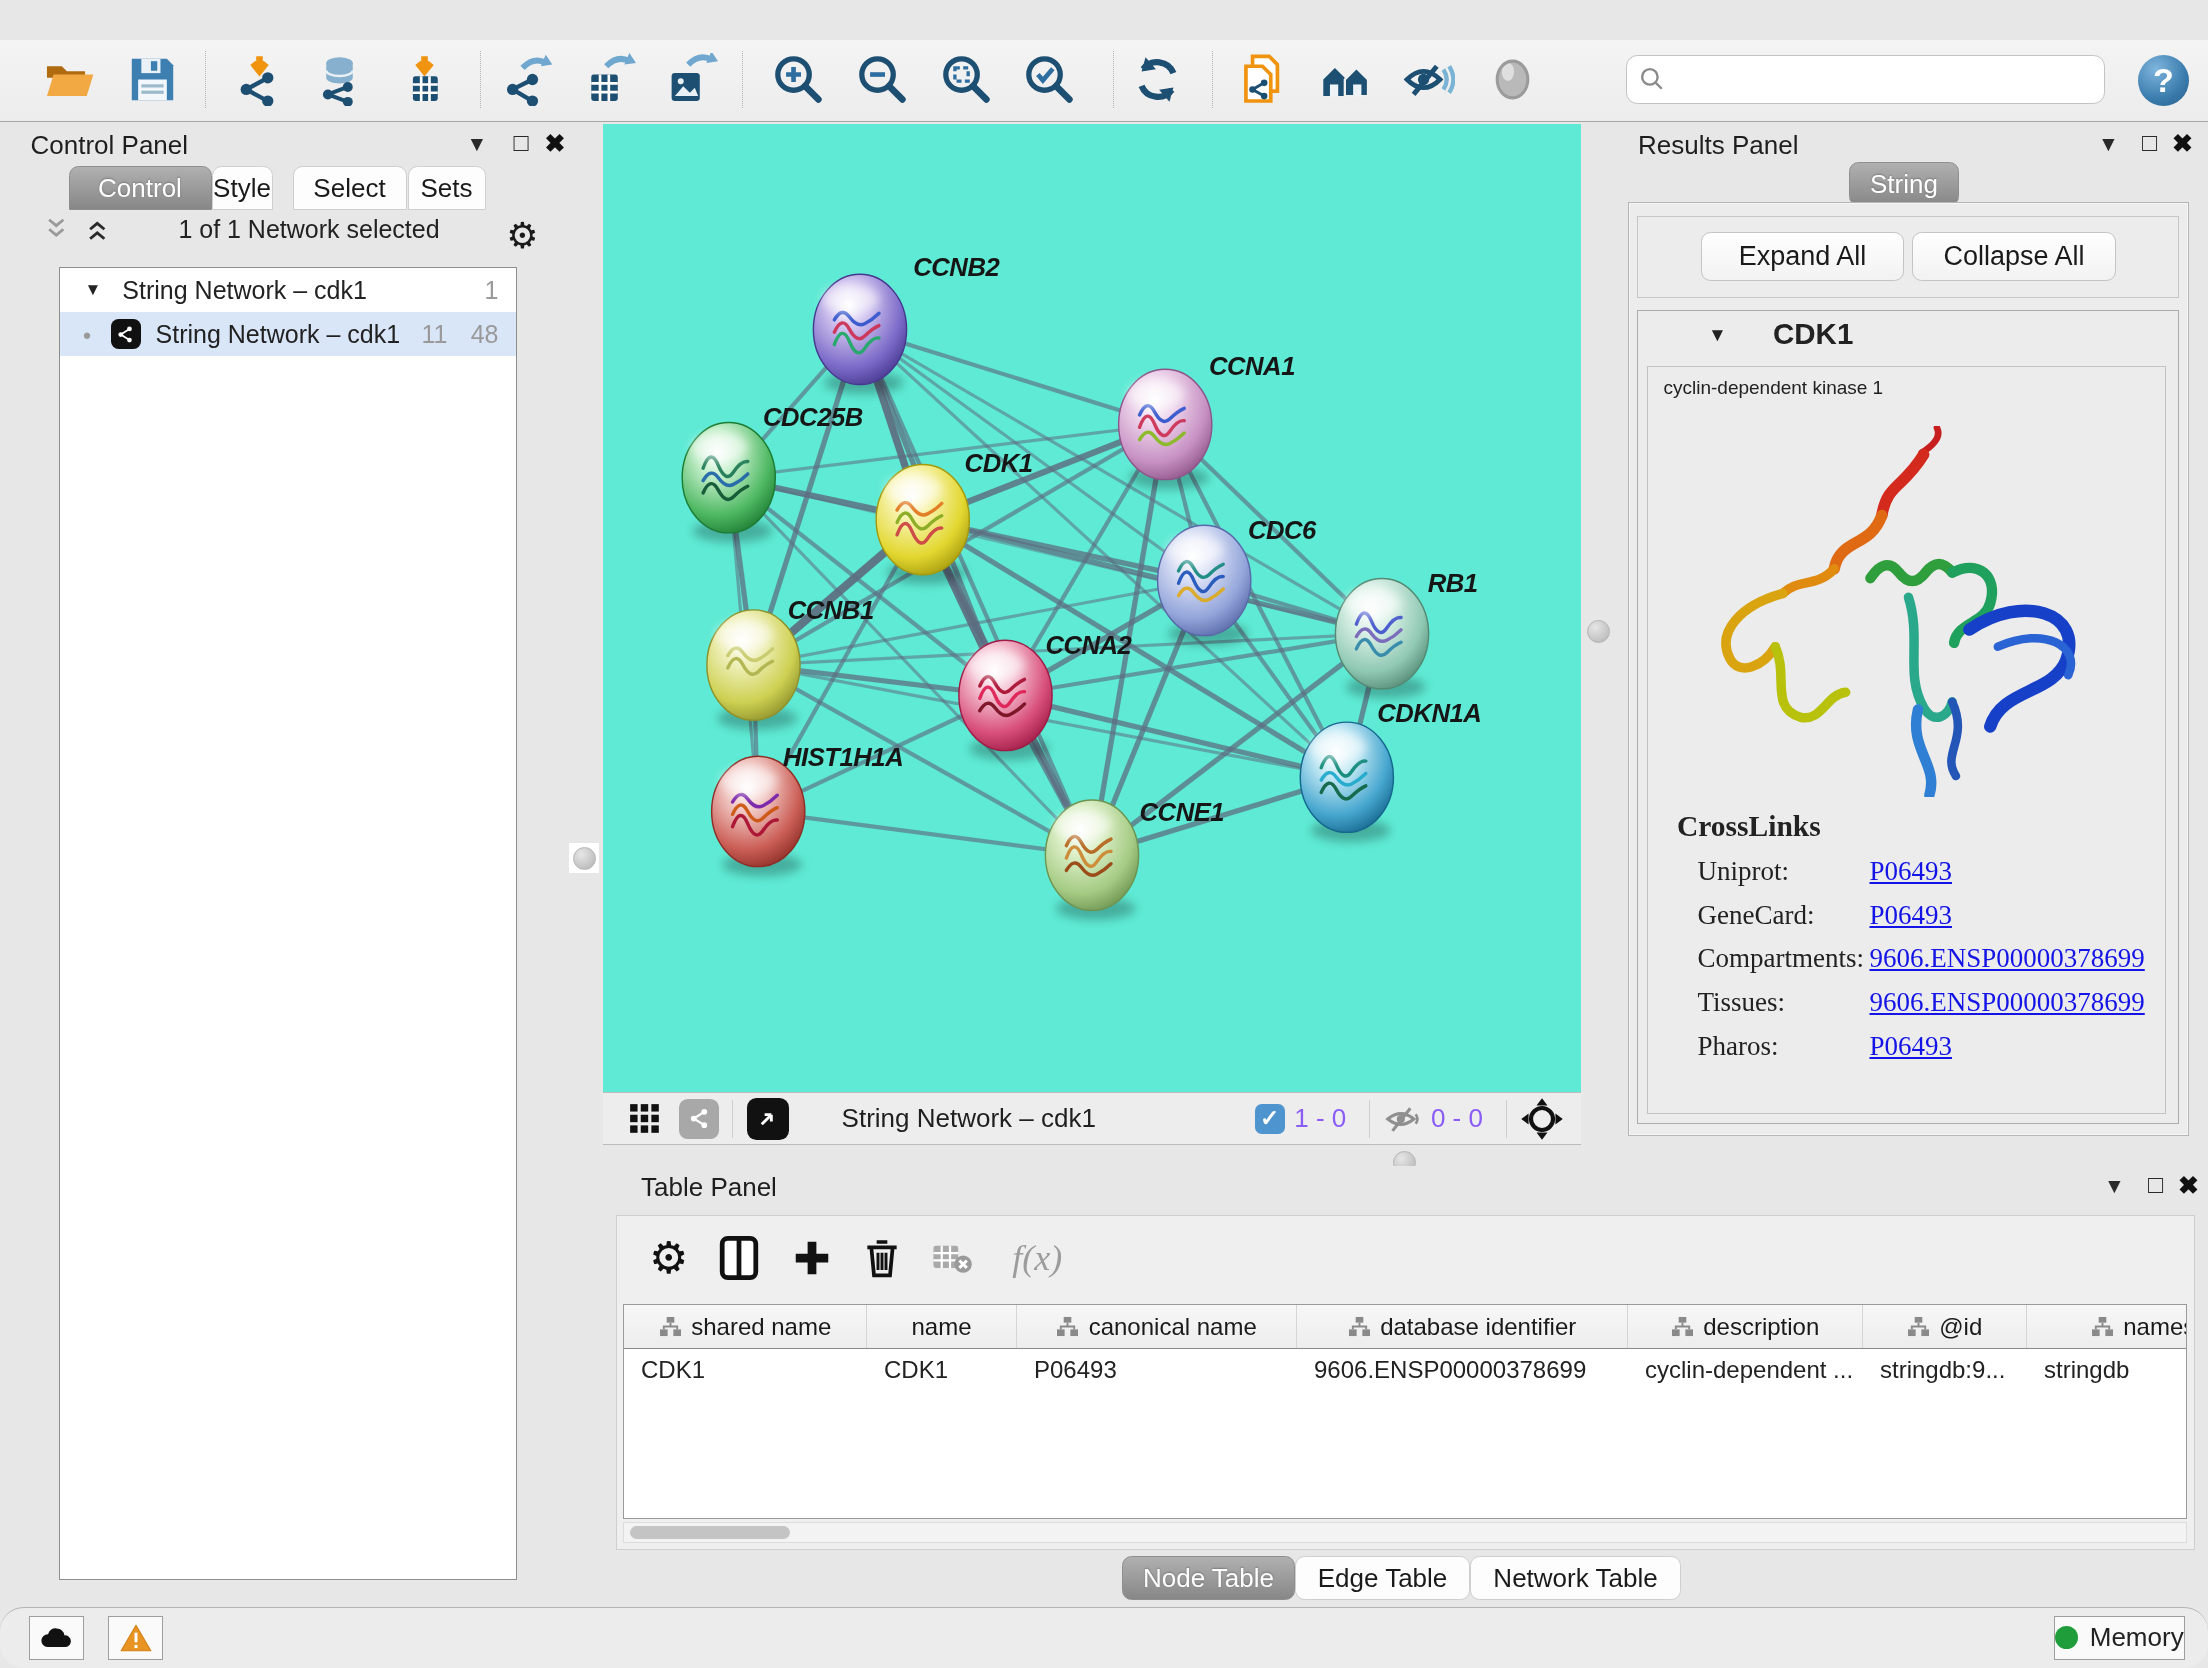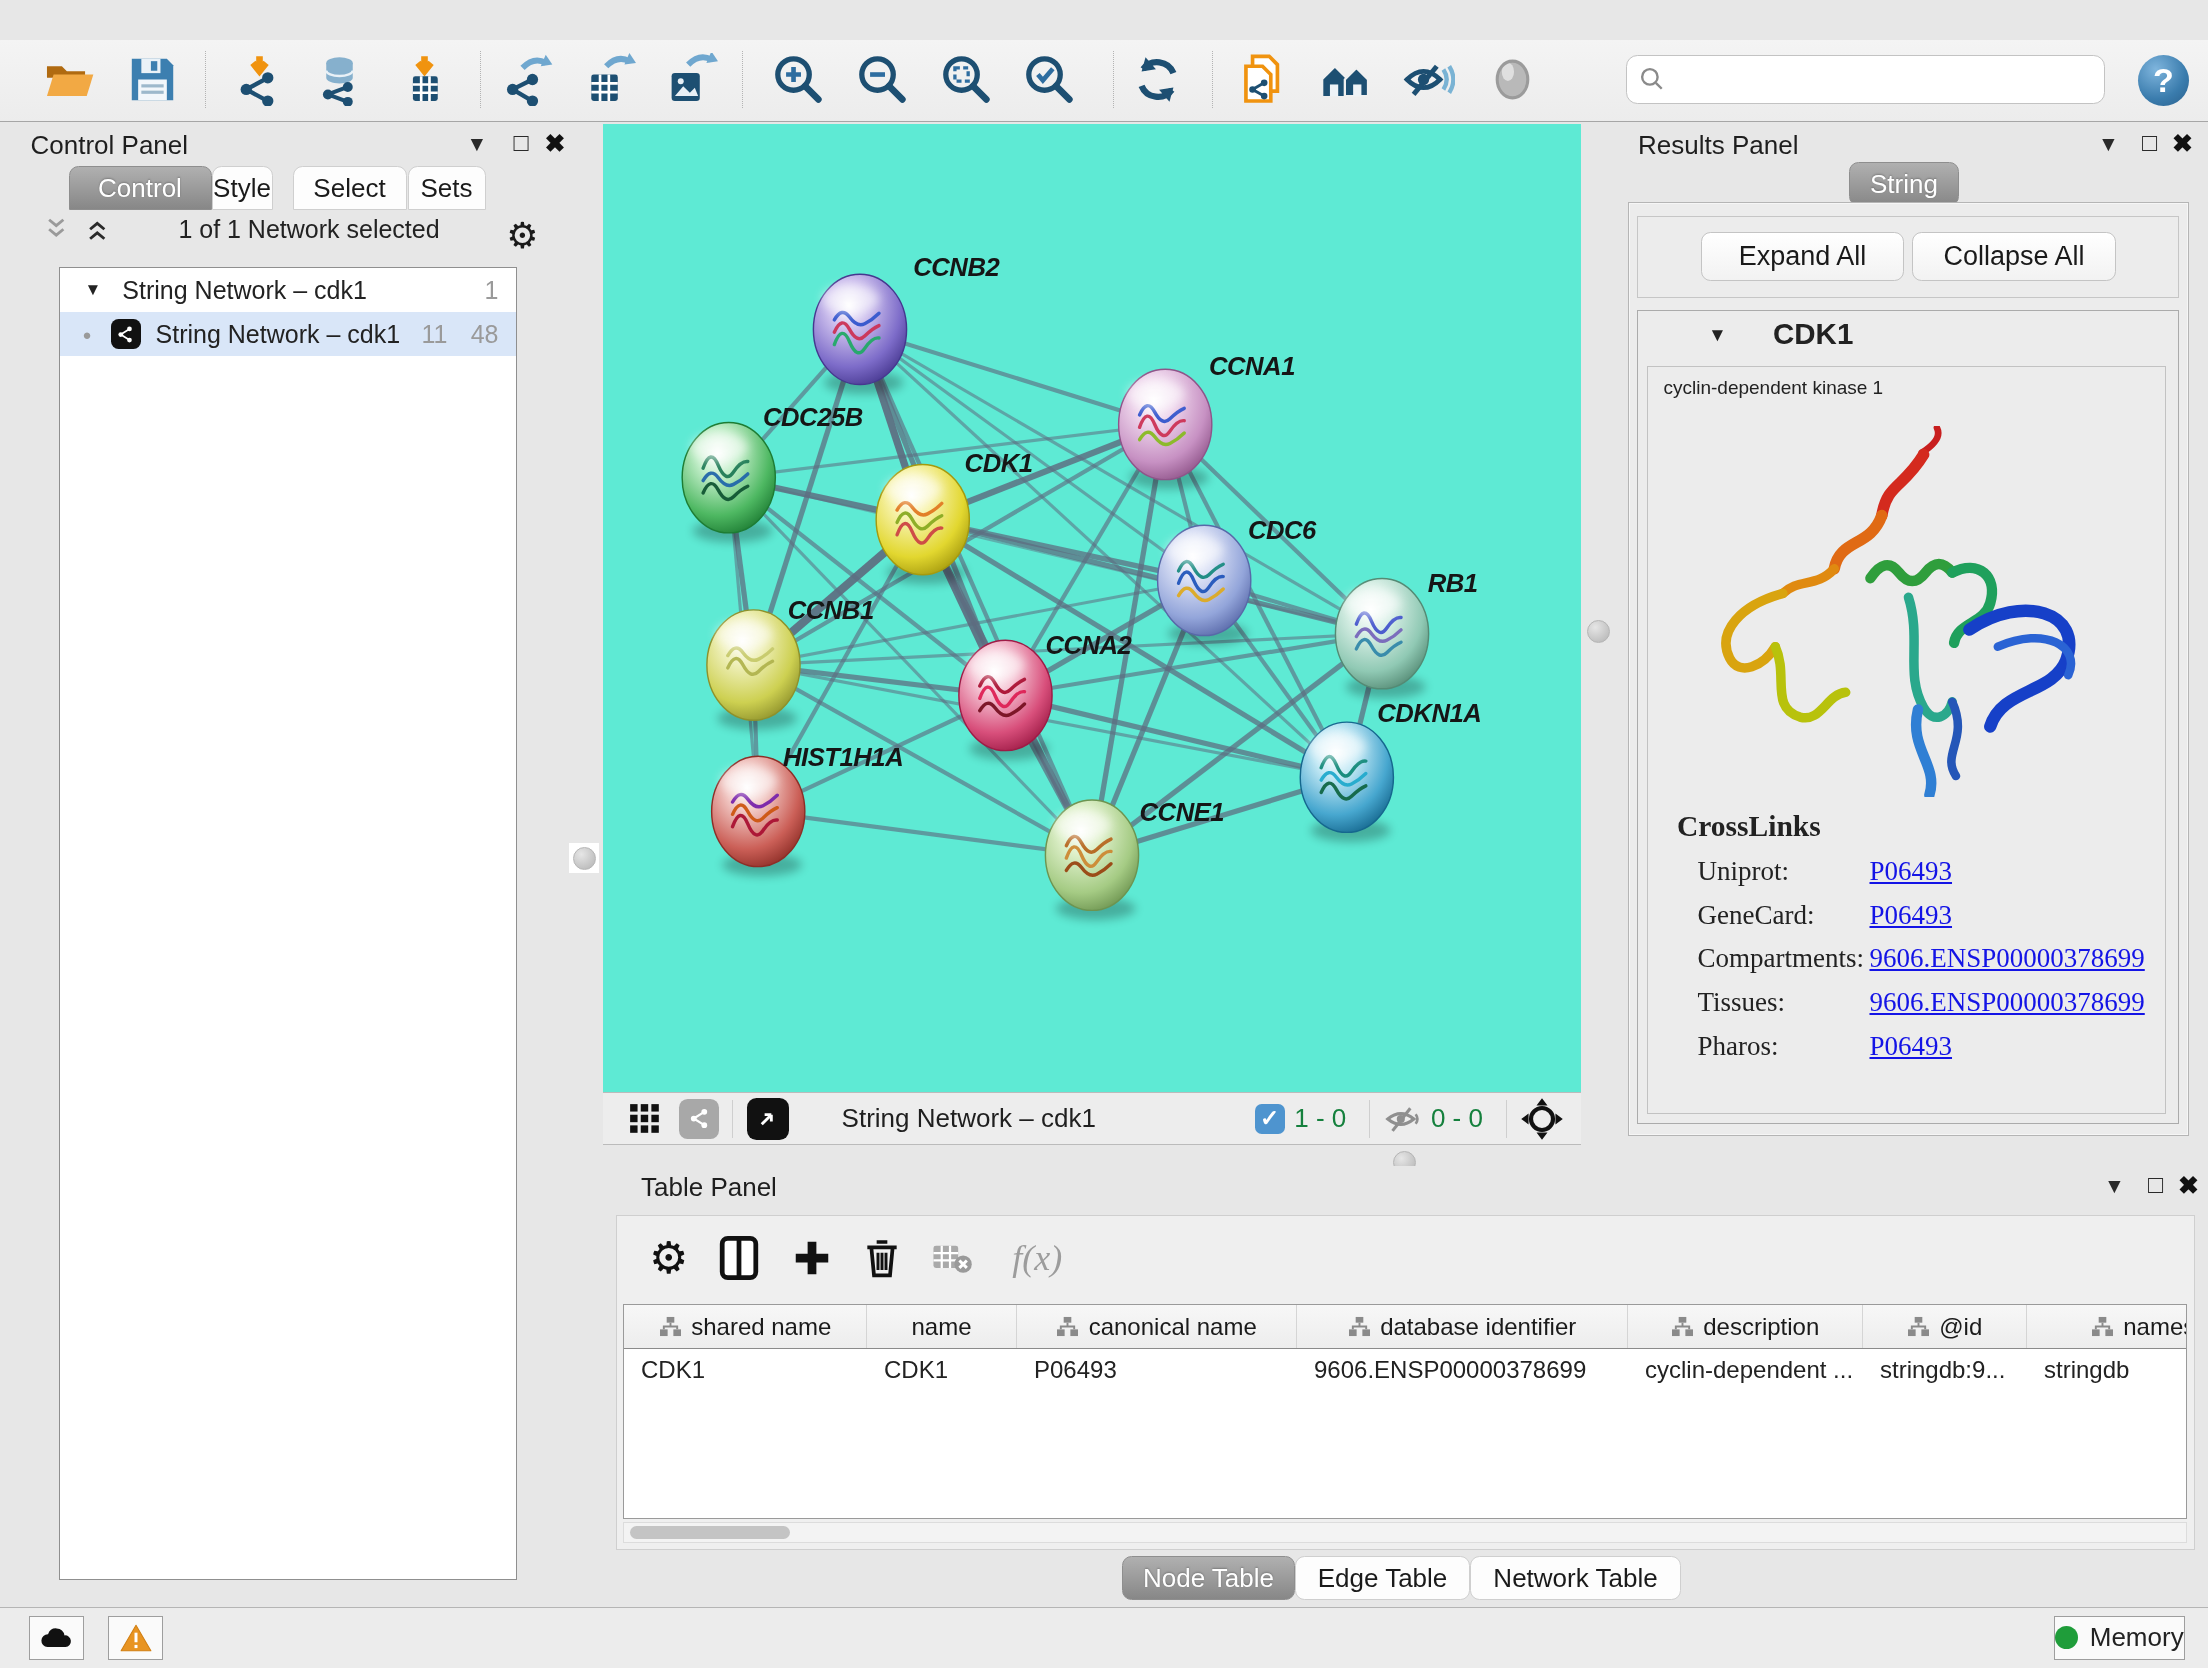--- a/index.html
+++ b/index.html
@@ -40,21 +40,21 @@
   .treerow { display:flex; align-items:center; height:44px; font-size:25px; position:relative; }
   .treerow .cnt { color:#9a9a9a; }
   .rowsel { background:#d9e6f8; }
   .sharebadge { width:30px; height:30px; background:#111; border-radius:7.6px; display:flex; align-items:center; justify-content:center; }
   .subhead { position:absolute; left:0px; top:91px; width:554px; height:46px; display:flex; align-items:flex-start; }
   
   #canvas { position:absolute; left:603px; top:124px; width:978px; height:968px; background:#5eead4;font-style:italic; }
   #canvas-bar { position:absolute; left:603px; top:1092px; width:978px; height:53px; background:#ededed;
     border-top:1.9px solid #bbb; border-bottom:1.9px solid #bbb; display:flex; align-items:center; font-size:26px; }
   .cbsep { width:0; height:38px; border-left:1.9px solid #cfcfcf; margin:0 13.3px; }
-  .cbcount { color:#15803d; margin:0 9.5px; }
+  .cbcount { color:#8b5cf6; margin:0 9.5px; }
   .checkbox-blue { width:30px; height:30px; background:#4e94cf; border-radius:6.7px; color:#fff;
     display:flex; align-items:center; justify-content:center; font-size:23px; font-weight:bold; margin-left:15px; }
   
   .splitdot { position:absolute; width:30px; height:30px; background:#fff; display:flex; align-items:center; justify-content:center; }
   .splitdot i { width:23px; height:23px; border-radius:50%;
     background:radial-gradient(circle at 35% 30%, #e6e6e6, #c2c2c2 70%, #b2b2b2); border:1px solid #b5b5b5; display:block; }
   
   #results-panel { position:absolute; left:1617px; top:124px; width:584px; height:1023px; background:#e7e7e7; }
   #rp-box { position:absolute; left:11.4px; top:78px; width:561px; height:934px; background:#ececec;
     border:1.9px solid #b5b5b5; box-shadow:inset 0 0 0 1px #f6f6f6; }
@@ -72,21 +72,21 @@
   .tp-tool { position:absolute; top:11.4px; width:61px; height:61px; display:flex; align-items:center; justify-content:center; }
   #tp-table { position:absolute; left:5.7px; top:88px; width:1564px; height:215px; background:#fff; border:1.9px solid #9a9a9a; overflow:hidden; }
   .thead { display:flex; height:44px; background:linear-gradient(#f7f7f7,#ededed); border-bottom:1.9px solid #8a8a8a; }
   .th { display:flex; align-items:center; justify-content:center; gap:9.5px; font-size:24px; color:#1a1a1a;
     border-right:1px solid #d5d5d5; flex:none; overflow:hidden; white-space:nowrap; }
   .trow { display:flex; height:42px; align-items:center; }
   .td { font-size:24px; padding-left:17px; flex:none; overflow:hidden; white-space:nowrap; }
   #tp-scroll { position:absolute; left:5.7px; top:306px; width:1564px; height:21px; background:#f3f3f3; border:1px solid #dcdcdc; }
   #tp-thumb { position:absolute; left:5.7px; top:2.9px; width:160px; height:13.3px; background:#c4c4c4; border-radius:7.6px; }
   
-  #statusbar { position:absolute; left:0; top:1607px; width:2208px; height:61px; background:#ececec; border-top:1.9px solid #b5b5b5; }
+  #statusbar { position:absolute; left:0; top:1607px; width:2208px; height:61px; background:#ececec; border-top:1.9px solid #b5b5b5;border-radius:24px; }
   .sbtn { position:absolute; top:7.6px; width:55px; height:44px; background:#fafafa; border:1.9px solid #9e9e9e;
     display:flex; align-items:center; justify-content:center; }
   #memorybtn { position:absolute; left:2054px; top:7.6px; width:131px; height:44px; background:#fafafa; border:1.9px solid #9e9e9e;
     display:flex; align-items:center; justify-content:center; gap:11.4px; font-size:26px; }
   #memorybtn i { width:23px; height:23px; border-radius:50%; background:#1f9d3a; display:block; }
   svg { display:block; }
   text.nodelabel { font-family:"Liberation Sans",sans-serif; font-size:27px; font-weight:600; fill:#161616; letter-spacing:-0.5px; }
 </style>
 </head>
 <body>

